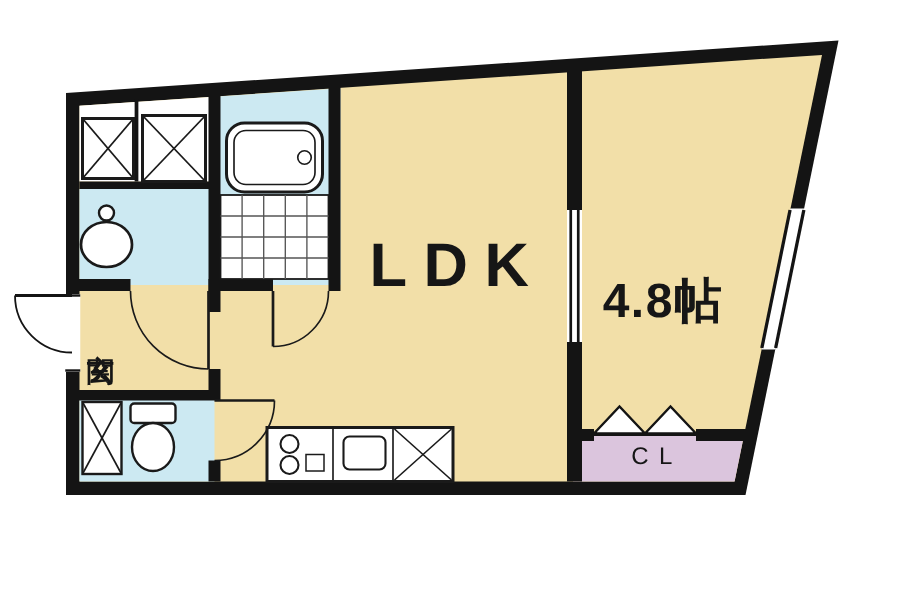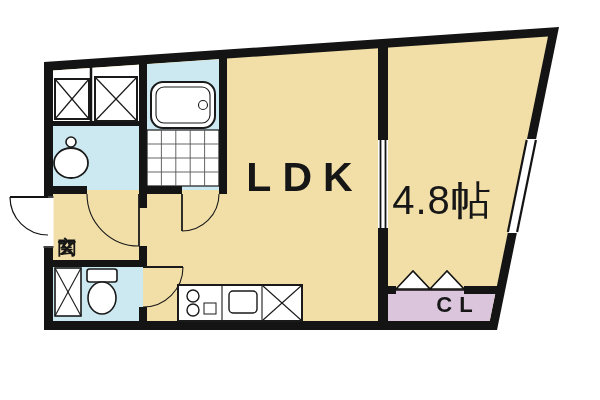--- a/index.html
+++ b/index.html
@@ -5,23 +5,23 @@
   html,body{margin:0;padding:0;background:#ffffff;}
   #stage{
     position:relative;width:600px;height:400px;background:#ffffff;overflow:hidden;
     font-family:"Liberation Sans","DejaVu Sans",sans-serif;
   }
   #plan-svg{position:absolute;left:0;top:0;}
   .label{position:absolute;transform:translate(-50%,-50%);color:#161616;white-space:nowrap;line-height:1;}
   .ldk-name{font-size:41px;letter-spacing:11px;font-weight:600;}
   .ldk-size{font-size:33px;letter-spacing:2px;font-weight:600;}
   .western-name{font-size:35px;letter-spacing:3px;font-weight:600;}
-  .western-size{font-size:40px;letter-spacing:1px;font-weight:400;}
+  .western-size{font-size:32px;letter-spacing:1px;font-weight:700;}
   .entrance-name{font-size:18px;font-weight:600;writing-mode:vertical-rl;letter-spacing:3px;}
-  .closet-name{font-size:22px;letter-spacing:7px;font-weight:700;margin-left:20px;}
+  .closet-name{font-size:16px;letter-spacing:7px;font-weight:400;}
 </style>
 </head>
 <body>
 
 <div id="stage">
   <svg id="plan-svg" width="600" height="400" viewBox="0 0 600 400">
 
     <g>
       <polygon points="44,62 559,27 497,330 44,330" fill="#141414"></polygon>
       <polygon points="53,70.5 548,36.6 489.7,321 53,321" fill="#f2dfa8"></polygon>

